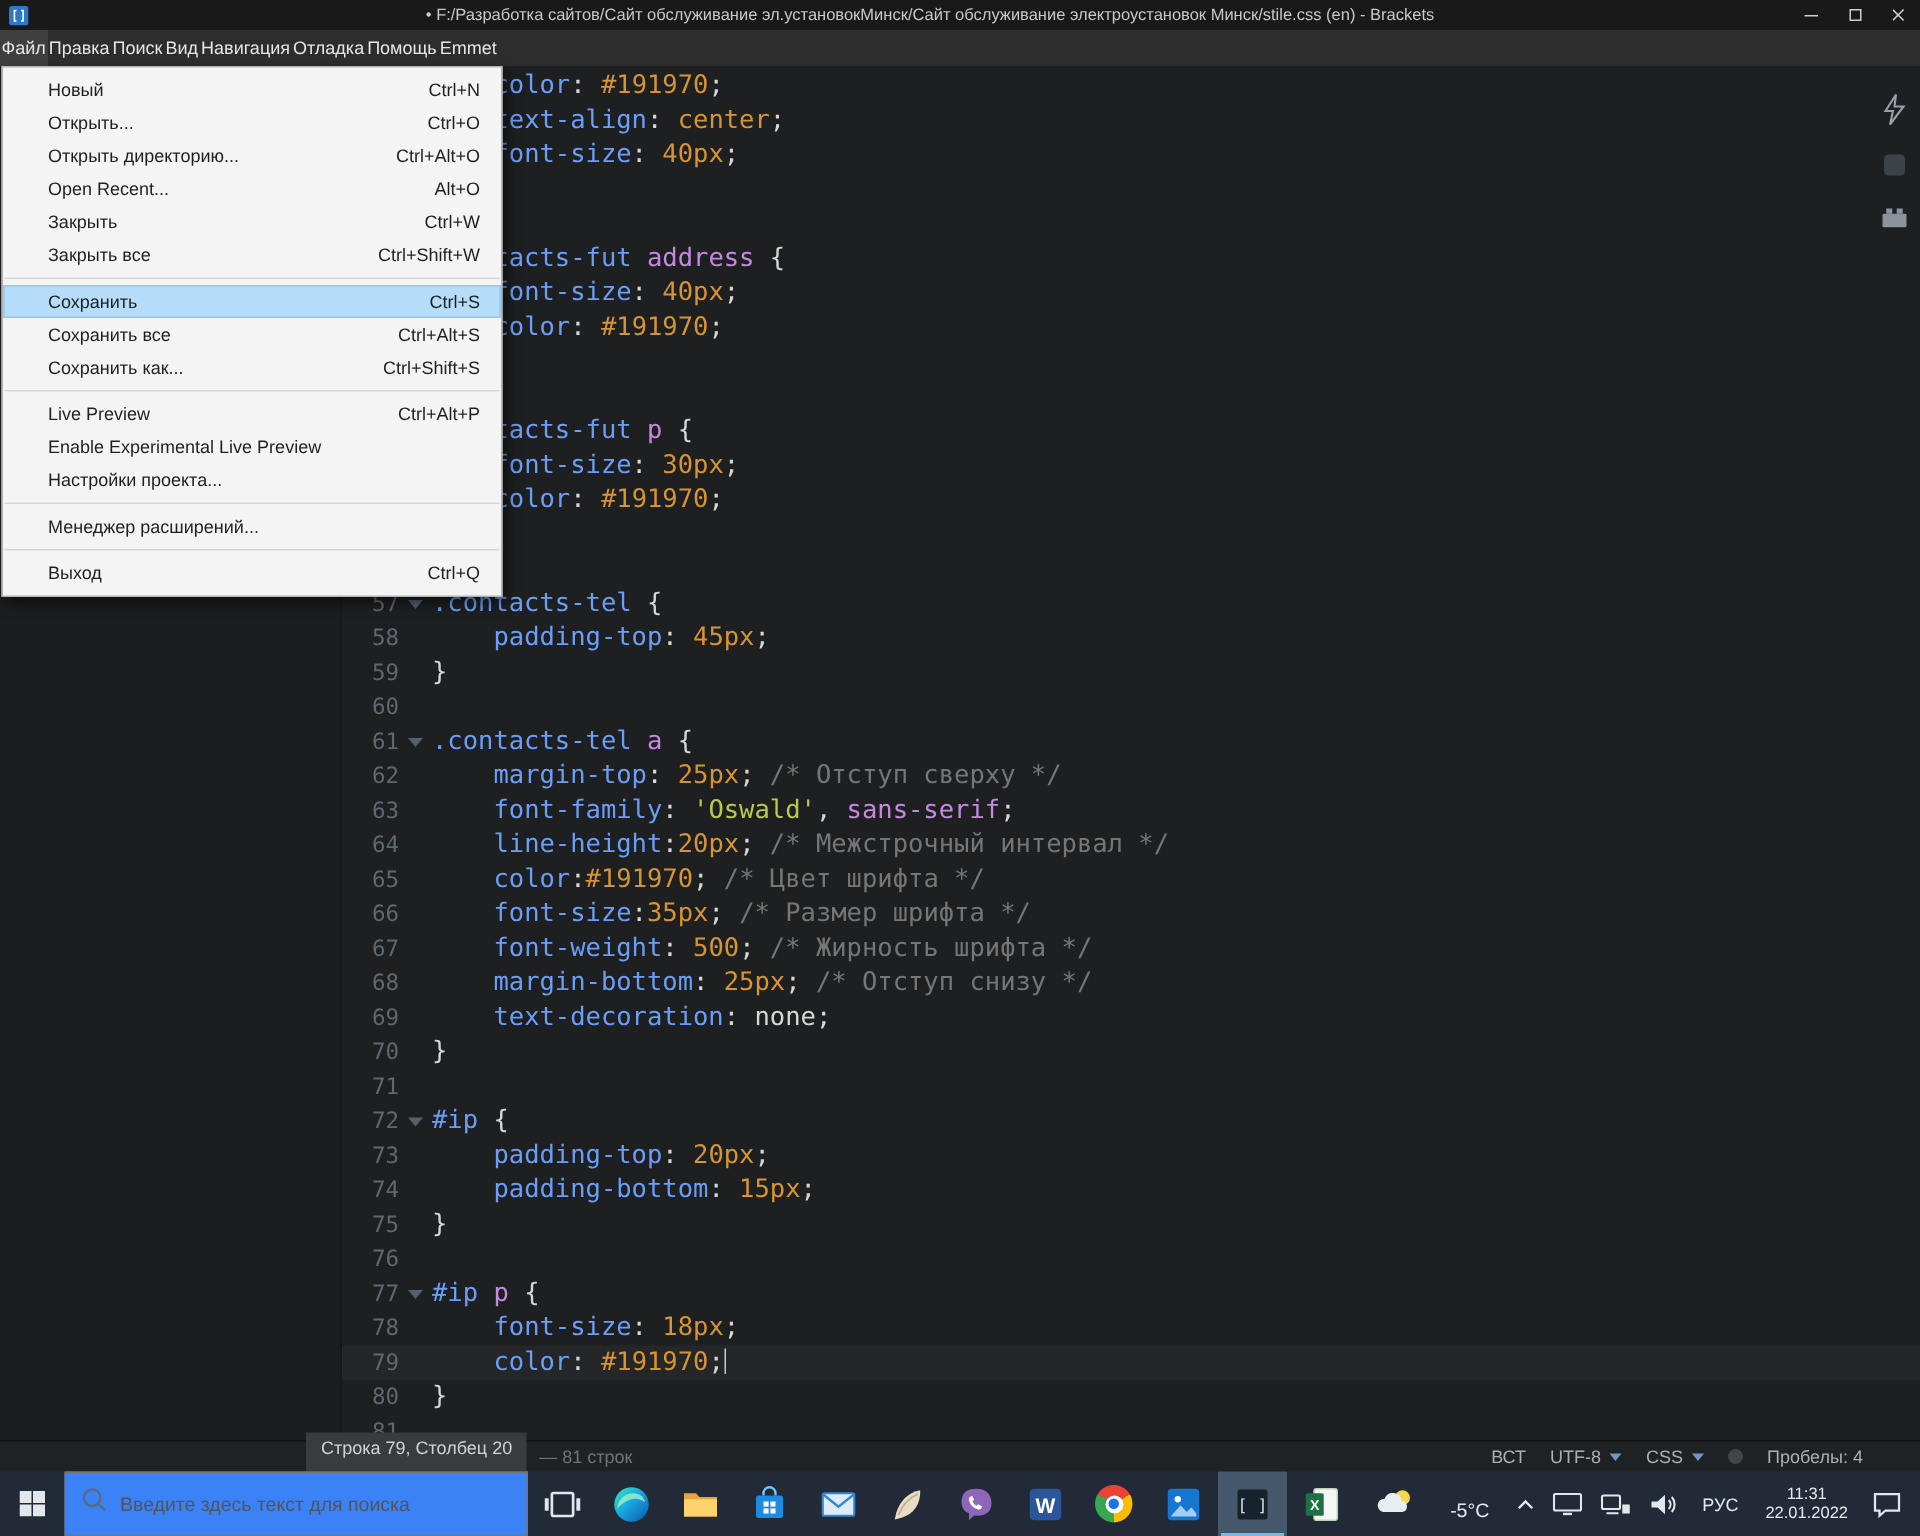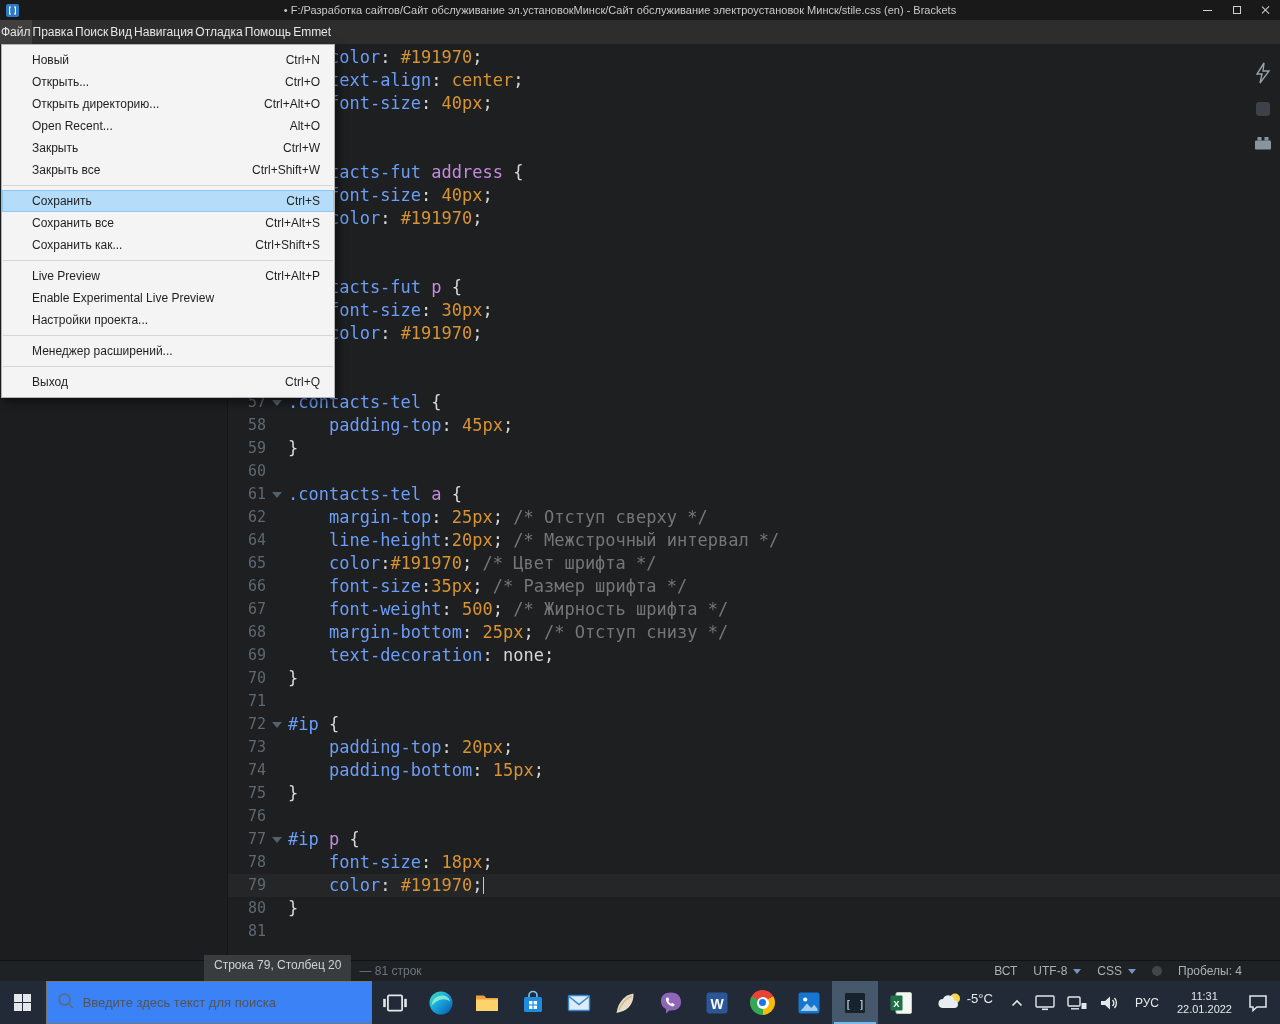--- a/index.html
+++ b/index.html
@@ -69,21 +69,21 @@
   .tb-search input::placeholder{color:#545454}
   .task-apps{display:flex}
   .tb-app{width:46px;display:flex;align-items:center;justify-content:center;position:relative}
   .tb-app svg{width:26px;height:26px}
   .tb-app.active{background:#46586c}
   .tb-app.active::after{content:"";position:absolute;bottom:0;left:2px;right:2px;height:2px;background:#76b9ed}
   .chrome-ic{position:relative;width:25px;height:25px;border-radius:50%;background:conic-gradient(from -60deg,#ea4335 0 33.3%,#fbbc05 0 66.6%,#34a853 0 100%);display:inline-block}
   .chrome-mid{position:absolute;inset:6.5px;background:#fff;border-radius:50%}
   .chrome-mid::after{content:"";position:absolute;inset:2.5px;background:#1a73e8;border-radius:50%}
   .tb-tray{margin-left:auto;display:flex;align-items:center}
-  .tray-weather{display:flex;align-items:flex-start;gap:3px;padding:0 12px;font-size:13px}
+  .tray-weather{display:flex;align-items:flex-end;gap:23px;padding:0 12px;font-size:13px}
   .tray-ic{padding:0 6px;display:flex;align-items:center;justify-content:center}
   .tray-lang{font-size:12px;padding:0 10px}
   .tray-clock{font-size:11px;line-height:13px;text-align:center;padding:0 8px}
   .tray-action{padding:0 12px 0 8px}
 </style>
 </head>
 <body>
 
 <div class="screen">
 
@@ -135,20 +135,21 @@
       <div class="ed-line"><div class="gutter"><span class="lnum">53</span><span class="fold"></span></div><div class="code"><span class="tk-d">    </span><span class="tk-p">font-size</span><span class="tk-d">: </span><span class="tk-n">30px</span><span class="tk-d">;</span></div></div>
       <div class="ed-line"><div class="gutter"><span class="lnum">54</span><span class="fold"></span></div><div class="code"><span class="tk-d">    </span><span class="tk-p">color</span><span class="tk-d">: </span><span class="tk-n">#191970</span><span class="tk-d">;</span></div></div>
       <div class="ed-line"><div class="gutter"><span class="lnum">55</span><span class="fold"></span></div><div class="code"><span class="tk-d">}</span></div></div>
       <div class="ed-line"><div class="gutter"><span class="lnum">56</span><span class="fold"></span></div><div class="code"></div></div>
       <div class="ed-line"><div class="gutter"><span class="lnum">57</span><span class="fold on"></span></div><div class="code"><span class="tk-s">.contacts-tel</span><span class="tk-d"> {</span></div></div>
       <div class="ed-line"><div class="gutter"><span class="lnum">58</span><span class="fold"></span></div><div class="code"><span class="tk-d">    </span><span class="tk-p">padding-top</span><span class="tk-d">: </span><span class="tk-n">45px</span><span class="tk-d">;</span></div></div>
       <div class="ed-line"><div class="gutter"><span class="lnum">59</span><span class="fold"></span></div><div class="code"><span class="tk-d">}</span></div></div>
       <div class="ed-line"><div class="gutter"><span class="lnum">60</span><span class="fold"></span></div><div class="code"></div></div>
       <div class="ed-line"><div class="gutter"><span class="lnum">61</span><span class="fold on"></span></div><div class="code"><span class="tk-s">.contacts-tel</span><span class="tk-d"> </span><span class="tk-t">a</span><span class="tk-d"> {</span></div></div>
       <div class="ed-line"><div class="gutter"><span class="lnum">62</span><span class="fold"></span></div><div class="code"><span class="tk-d">    </span><span class="tk-p">margin-top</span><span class="tk-d">: </span><span class="tk-n">25px</span><span class="tk-d">; </span><span class="tk-c">/* Отступ сверху */</span></div></div>
+      <div class="ed-line"><div class="gutter"><span class="lnum">63</span><span class="fold"></span></div><div class="code"><span class="tk-d">    </span><span class="tk-p">font-family</span><span class="tk-d">: </span><span class="tk-g">'Oswald'</span><span class="tk-d">, </span><span class="tk-t">sans-serif</span><span class="tk-d">;</span></div></div>
       <div class="ed-line"><div class="gutter"><span class="lnum">64</span><span class="fold"></span></div><div class="code"><span class="tk-d">    </span><span class="tk-p">line-height</span><span class="tk-d">:</span><span class="tk-n">20px</span><span class="tk-d">; </span><span class="tk-c">/* Межстрочный интервал */</span></div></div>
       <div class="ed-line"><div class="gutter"><span class="lnum">65</span><span class="fold"></span></div><div class="code"><span class="tk-d">    </span><span class="tk-p">color</span><span class="tk-d">:</span><span class="tk-n">#191970</span><span class="tk-d">; </span><span class="tk-c">/* Цвет шрифта */</span></div></div>
       <div class="ed-line"><div class="gutter"><span class="lnum">66</span><span class="fold"></span></div><div class="code"><span class="tk-d">    </span><span class="tk-p">font-size</span><span class="tk-d">:</span><span class="tk-n">35px</span><span class="tk-d">; </span><span class="tk-c">/* Размер шрифта */</span></div></div>
       <div class="ed-line"><div class="gutter"><span class="lnum">67</span><span class="fold"></span></div><div class="code"><span class="tk-d">    </span><span class="tk-p">font-weight</span><span class="tk-d">: </span><span class="tk-n">500</span><span class="tk-d">; </span><span class="tk-c">/* Жирность шрифта */</span></div></div>
       <div class="ed-line"><div class="gutter"><span class="lnum">68</span><span class="fold"></span></div><div class="code"><span class="tk-d">    </span><span class="tk-p">margin-bottom</span><span class="tk-d">: </span><span class="tk-n">25px</span><span class="tk-d">; </span><span class="tk-c">/* Отступ снизу */</span></div></div>
       <div class="ed-line"><div class="gutter"><span class="lnum">69</span><span class="fold"></span></div><div class="code"><span class="tk-d">    </span><span class="tk-p">text-decoration</span><span class="tk-d">: </span><span class="tk-d">none</span><span class="tk-d">;</span></div></div>
       <div class="ed-line"><div class="gutter"><span class="lnum">70</span><span class="fold"></span></div><div class="code"><span class="tk-d">}</span></div></div>
       <div class="ed-line"><div class="gutter"><span class="lnum">71</span><span class="fold"></span></div><div class="code"></div></div>
       <div class="ed-line"><div class="gutter"><span class="lnum">72</span><span class="fold on"></span></div><div class="code"><span class="tk-s">#ip</span><span class="tk-d"> {</span></div></div>
       <div class="ed-line"><div class="gutter"><span class="lnum">73</span><span class="fold"></span></div><div class="code"><span class="tk-d">    </span><span class="tk-p">padding-top</span><span class="tk-d">: </span><span class="tk-n">20px</span><span class="tk-d">;</span></div></div>

